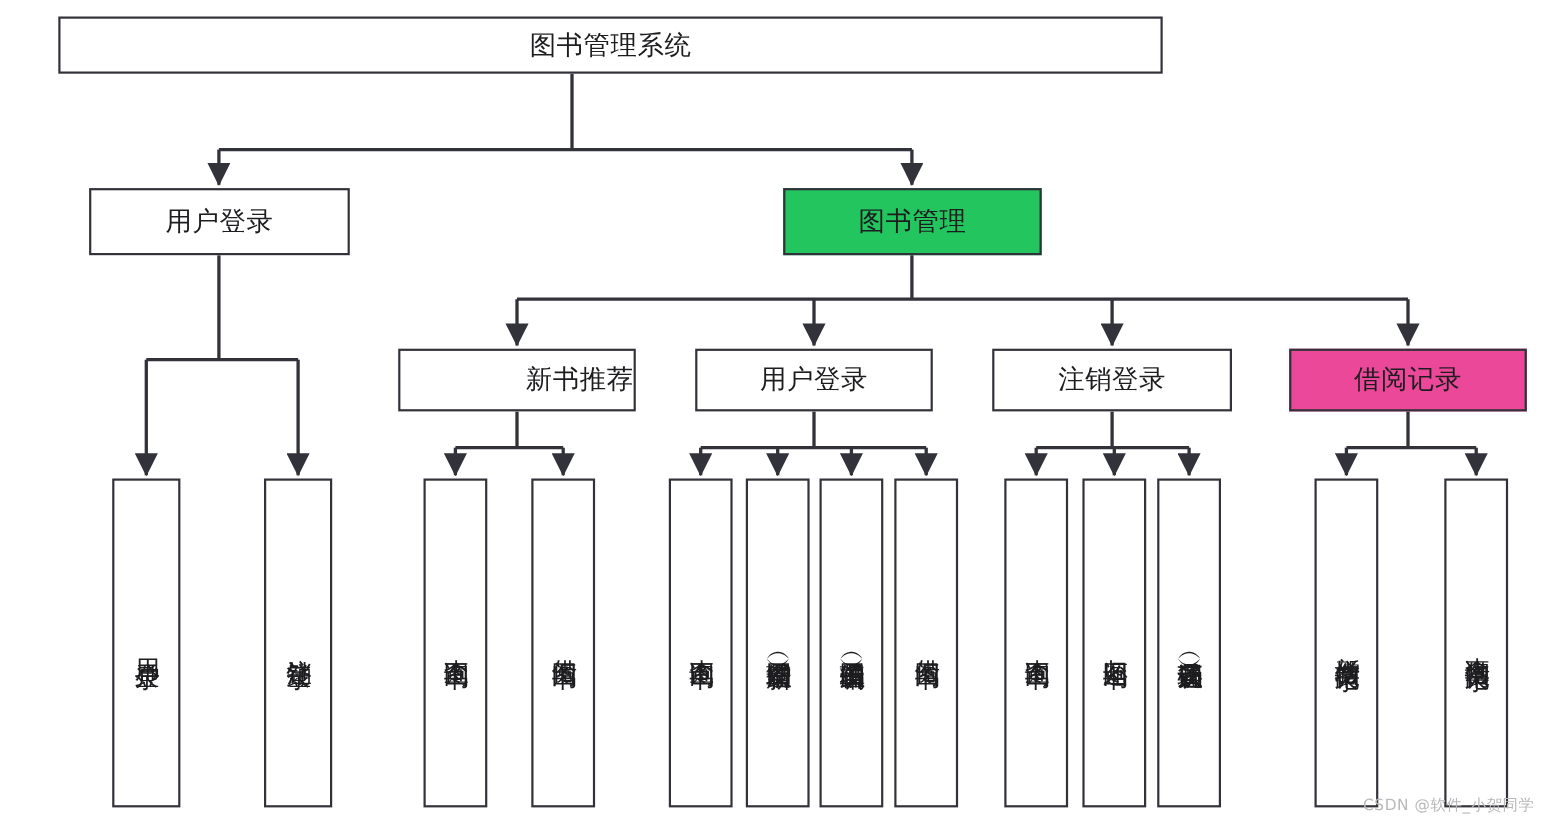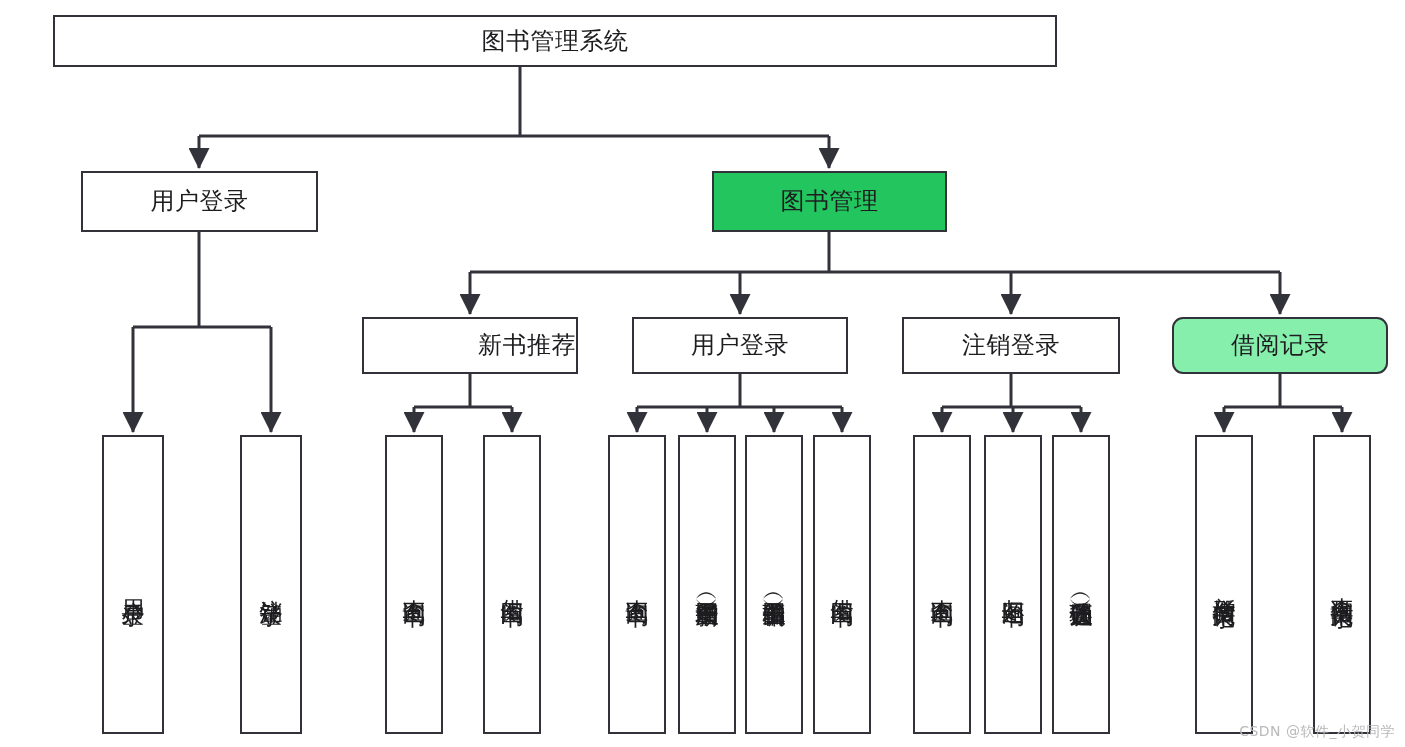--- a/index.html
+++ b/index.html
@@ -134,21 +134,21 @@
 
   <div class="node horiz" style="left: 362px; top: 317px; width: 216px; height: 57px; border-color: rgb(50, 50, 58); background: rgb(255, 255, 255); color: rgb(29, 29, 32); justify-content: flex-end;">
     <span>新书推荐</span>
   </div>
   <div class="node horiz" style="left: 632px; top: 317px; width: 216px; height: 57px; border-color: rgb(50, 50, 58); background: rgb(255, 255, 255); color: rgb(29, 29, 32);">
     <span>用户登录</span>
   </div>
   <div class="node horiz" style="left: 902px; top: 317px; width: 218px; height: 57px; border-color: rgb(50, 50, 58); background: rgb(255, 255, 255); color: rgb(29, 29, 32);">
     <span>注销登录</span>
   </div>
-  <div class="node horiz" style="left: 1172px; top: 317px; width: 216px; height: 57px; border-color: rgb(50, 50, 58); background: #86efac; color: rgb(29, 29, 32); border-radius: 11px;">
+  <div class="node horiz" style="left: 1172px; top: 317px; width: 216px; height: 57px; border-color: rgb(50, 50, 58); background: #ec4899; color: rgb(29, 29, 32);">
     <span>借阅记录</span>
   </div>
 
   <div class="node vert" style="left: 102px; top: 435px; width: 62px; height: 299px; border-color: rgb(50, 50, 58); background: rgb(255, 255, 255); color: rgb(29, 29, 32);">
     <span class="vtext">用户登录</span>
   </div>
   <div class="node vert" style="left: 240px; top: 435px; width: 62px; height: 299px; border-color: rgb(50, 50, 58); background: rgb(255, 255, 255); color: rgb(29, 29, 32);">
     <span class="vtext">注销登录</span>
   </div>
   <div class="node vert" style="left: 385px; top: 435px; width: 58px; height: 299px; border-color: rgb(50, 50, 58); background: rgb(255, 255, 255); color: rgb(29, 29, 32);">

